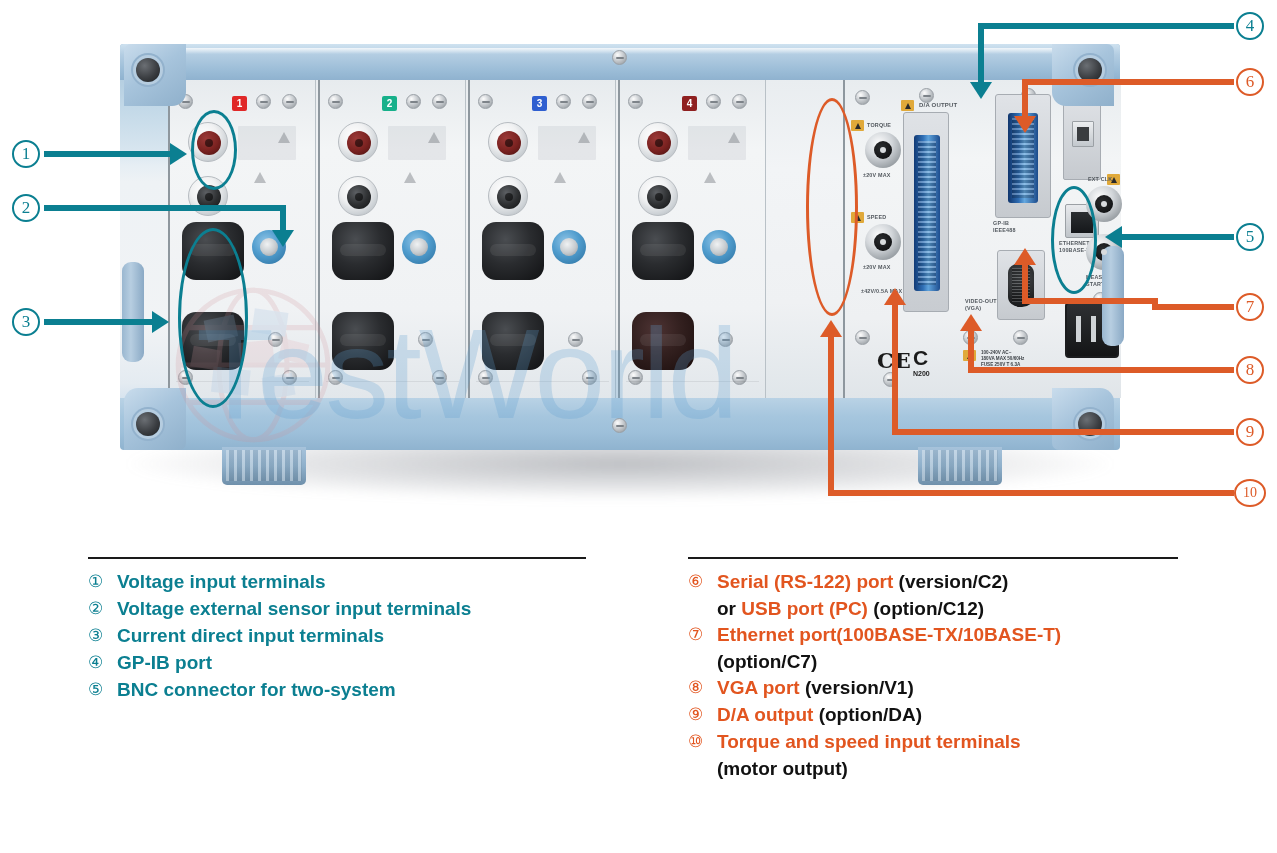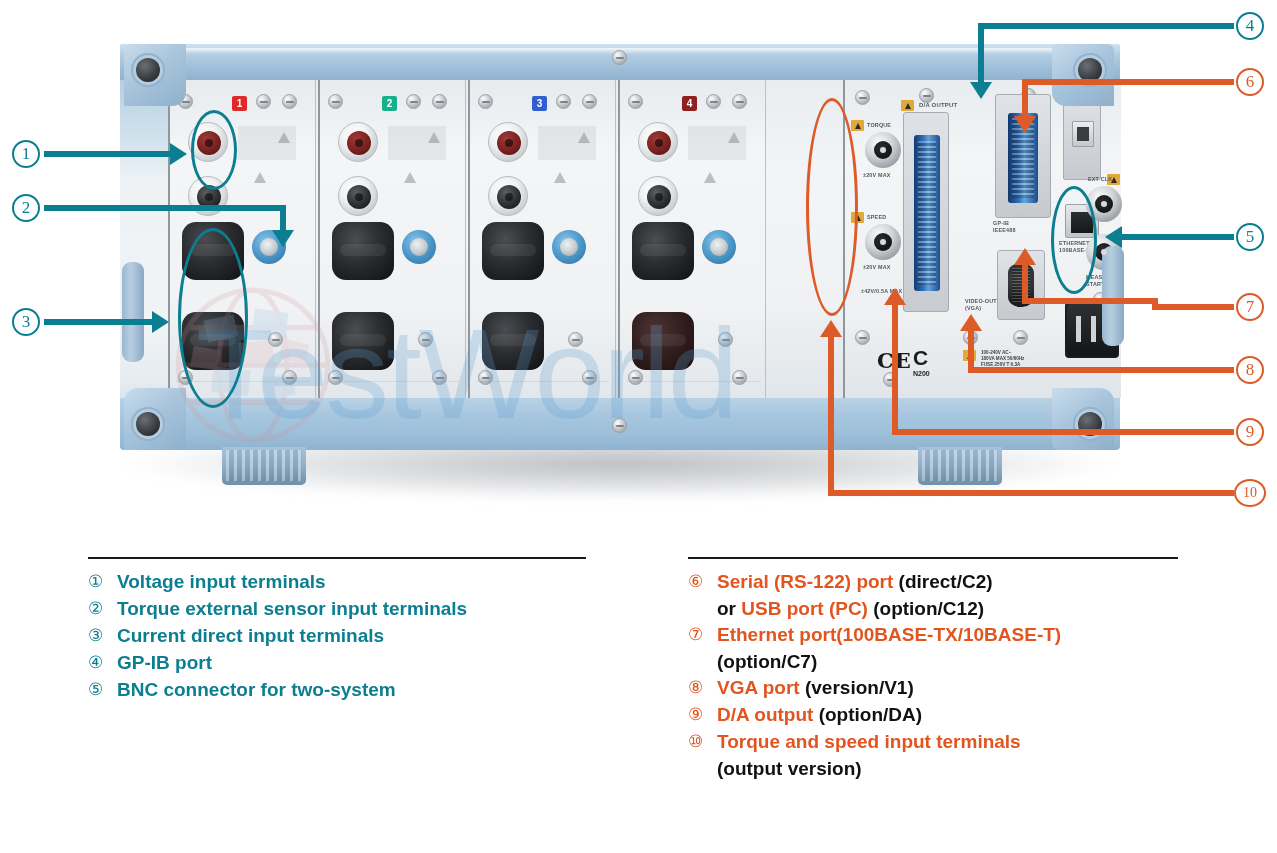--- a/index.html
+++ b/index.html
@@ -632,42 +632,42 @@
 
   <div class="col left">
     <div class="rule"></div>
 
     <div class="item">
       <span class="mk teal">①</span>
       <span class="tx teal">Voltage input terminals</span>
     </div>
     <div class="item">
       <span class="mk teal">②</span>
-      <span class="tx teal">Torque external sensor input terminals</span>
+      <span class="tx teal">Voltage external sensor input terminals</span>
     </div>
     <div class="item">
       <span class="mk teal">③</span>
       <span class="tx teal">Current direct input terminals</span>
     </div>
     <div class="item">
       <span class="mk teal">④</span>
       <span class="tx teal">GP-IB port</span>
     </div>
     <div class="item">
       <span class="mk teal">⑤</span>
       <span class="tx teal">BNC connector for two-system</span>
     </div>
   </div>
 
   <div class="col right">
     <div class="rule"></div>
 
     <div class="item">
       <span class="mk orange">⑥</span>
-      <span class="tx"><span class="orange">Serial (RS-122) port</span><span class="blk"> (direct/C2)</span></span>
+      <span class="tx"><span class="orange">Serial (RS-122) port</span><span class="blk"> (version/C2)</span></span>
     </div>
     <div class="sub"><span class="blk">or </span><span class="orange">USB port (PC)</span><span class="blk"> (option/C12)</span></div>
 
     <div class="item">
       <span class="mk orange">⑦</span>
       <span class="tx orange">Ethernet port(100BASE-TX/10BASE-T)</span>
     </div>
     <div class="sub blk">(option/C7)</div>
 
     <div class="item">
@@ -677,15 +677,15 @@
 
     <div class="item">
       <span class="mk orange">⑨</span>
       <span class="tx"><span class="orange">D/A output</span><span class="blk"> (option/DA)</span></span>
     </div>
 
     <div class="item">
       <span class="mk orange">⑩</span>
       <span class="tx orange">Torque and speed input terminals</span>
     </div>
-    <div class="sub blk">(output version)</div>
+    <div class="sub blk">(motor output)</div>
   </div>
 </div>
 
 </body></html>

